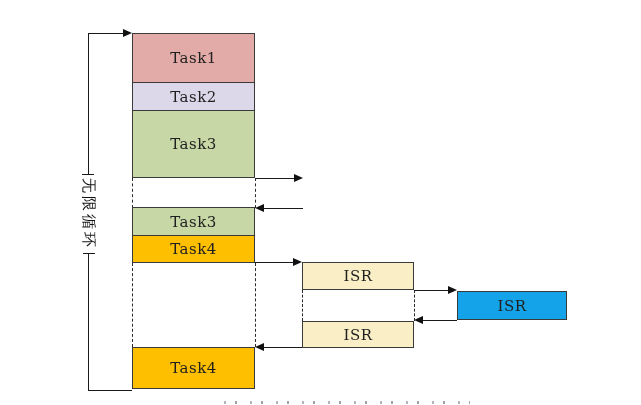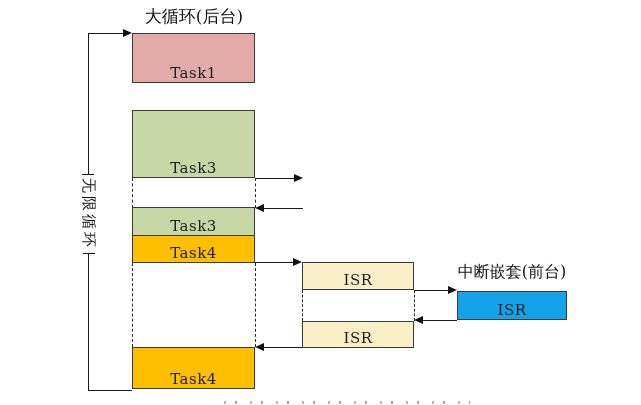--- a/index.html
+++ b/index.html
@@ -13,21 +13,21 @@
     height:405px;
     background:#ffffff;
     overflow:hidden;
   }
   .abs{position:absolute;}
   .node{
     position:absolute;
     box-sizing:border-box;
     border:1px solid #3a3a3a;
     display:flex;
-    align-items:flex-end;
+    align-items:center;
     justify-content:center;
     font-size:15px;
     color:#1f1f1f;
     letter-spacing:0.5px;
   }
   .lbl{
     position:absolute;
     color:#111;
     text-align:center;
     white-space:nowrap;
@@ -55,33 +55,34 @@
     left:224px;top:401px;width:246px;height:3px;
     background:repeating-linear-gradient(90deg,#777788 0 2px,transparent 2px 11px,#555566 11px 13px,transparent 13px 26px);
     opacity:0.55;
   }
 </style>
 </head>
 <body>
 
 <div id="canvas">
 
-  <div class="lbl" id="main-title">大循环(后台)</div>
-  <div class="lbl" id="nested-title">中断嵌套(前台)</div>
 
   <div class="hline" style="left:88px;top:33px;width:40px;"></div>
   <div class="ah r" style="left:123px;top:29px;"></div>
   <div class="vline" style="left:88px;top:33px;height:357px;"></div>
   <div class="hline" style="left:88px;top:390px;width:44px;"></div>
   <div class="hline" style="left:82px;top:174px;width:12px;height:2px;"></div>
   <div class="hline" style="left:83px;top:252px;width:12px;height:2px;"></div>
   <div id="loop-label">无限循环</div>
 
   <div class="node" style="left: 132px; top: 33px; width: 123px; height: 50px; background-color: rgb(227, 171, 168);">
     <span>Task1</span>
+  </div>
+  <div class="node" style="left: 132px; top: 82px; width: 123px; height: 29px; background-color: rgb(220, 216, 233);">
+    <span>Task2</span>
   </div>
   <div class="node" style="left: 132px; top: 110px; width: 123px; height: 68px; background-color: rgb(199, 216, 166);">
     <span>Task3</span>
   </div>
 
   <div class="vdash" style="left:132px;top:178px;height:30px;"></div>
   <div class="vdash" style="left:255px;top:178px;height:30px;"></div>
 
   <div class="node" style="left: 132px; top: 207px; width: 123px; height: 29px; background-color: rgb(199, 216, 166);">
     <span>Task3</span>

